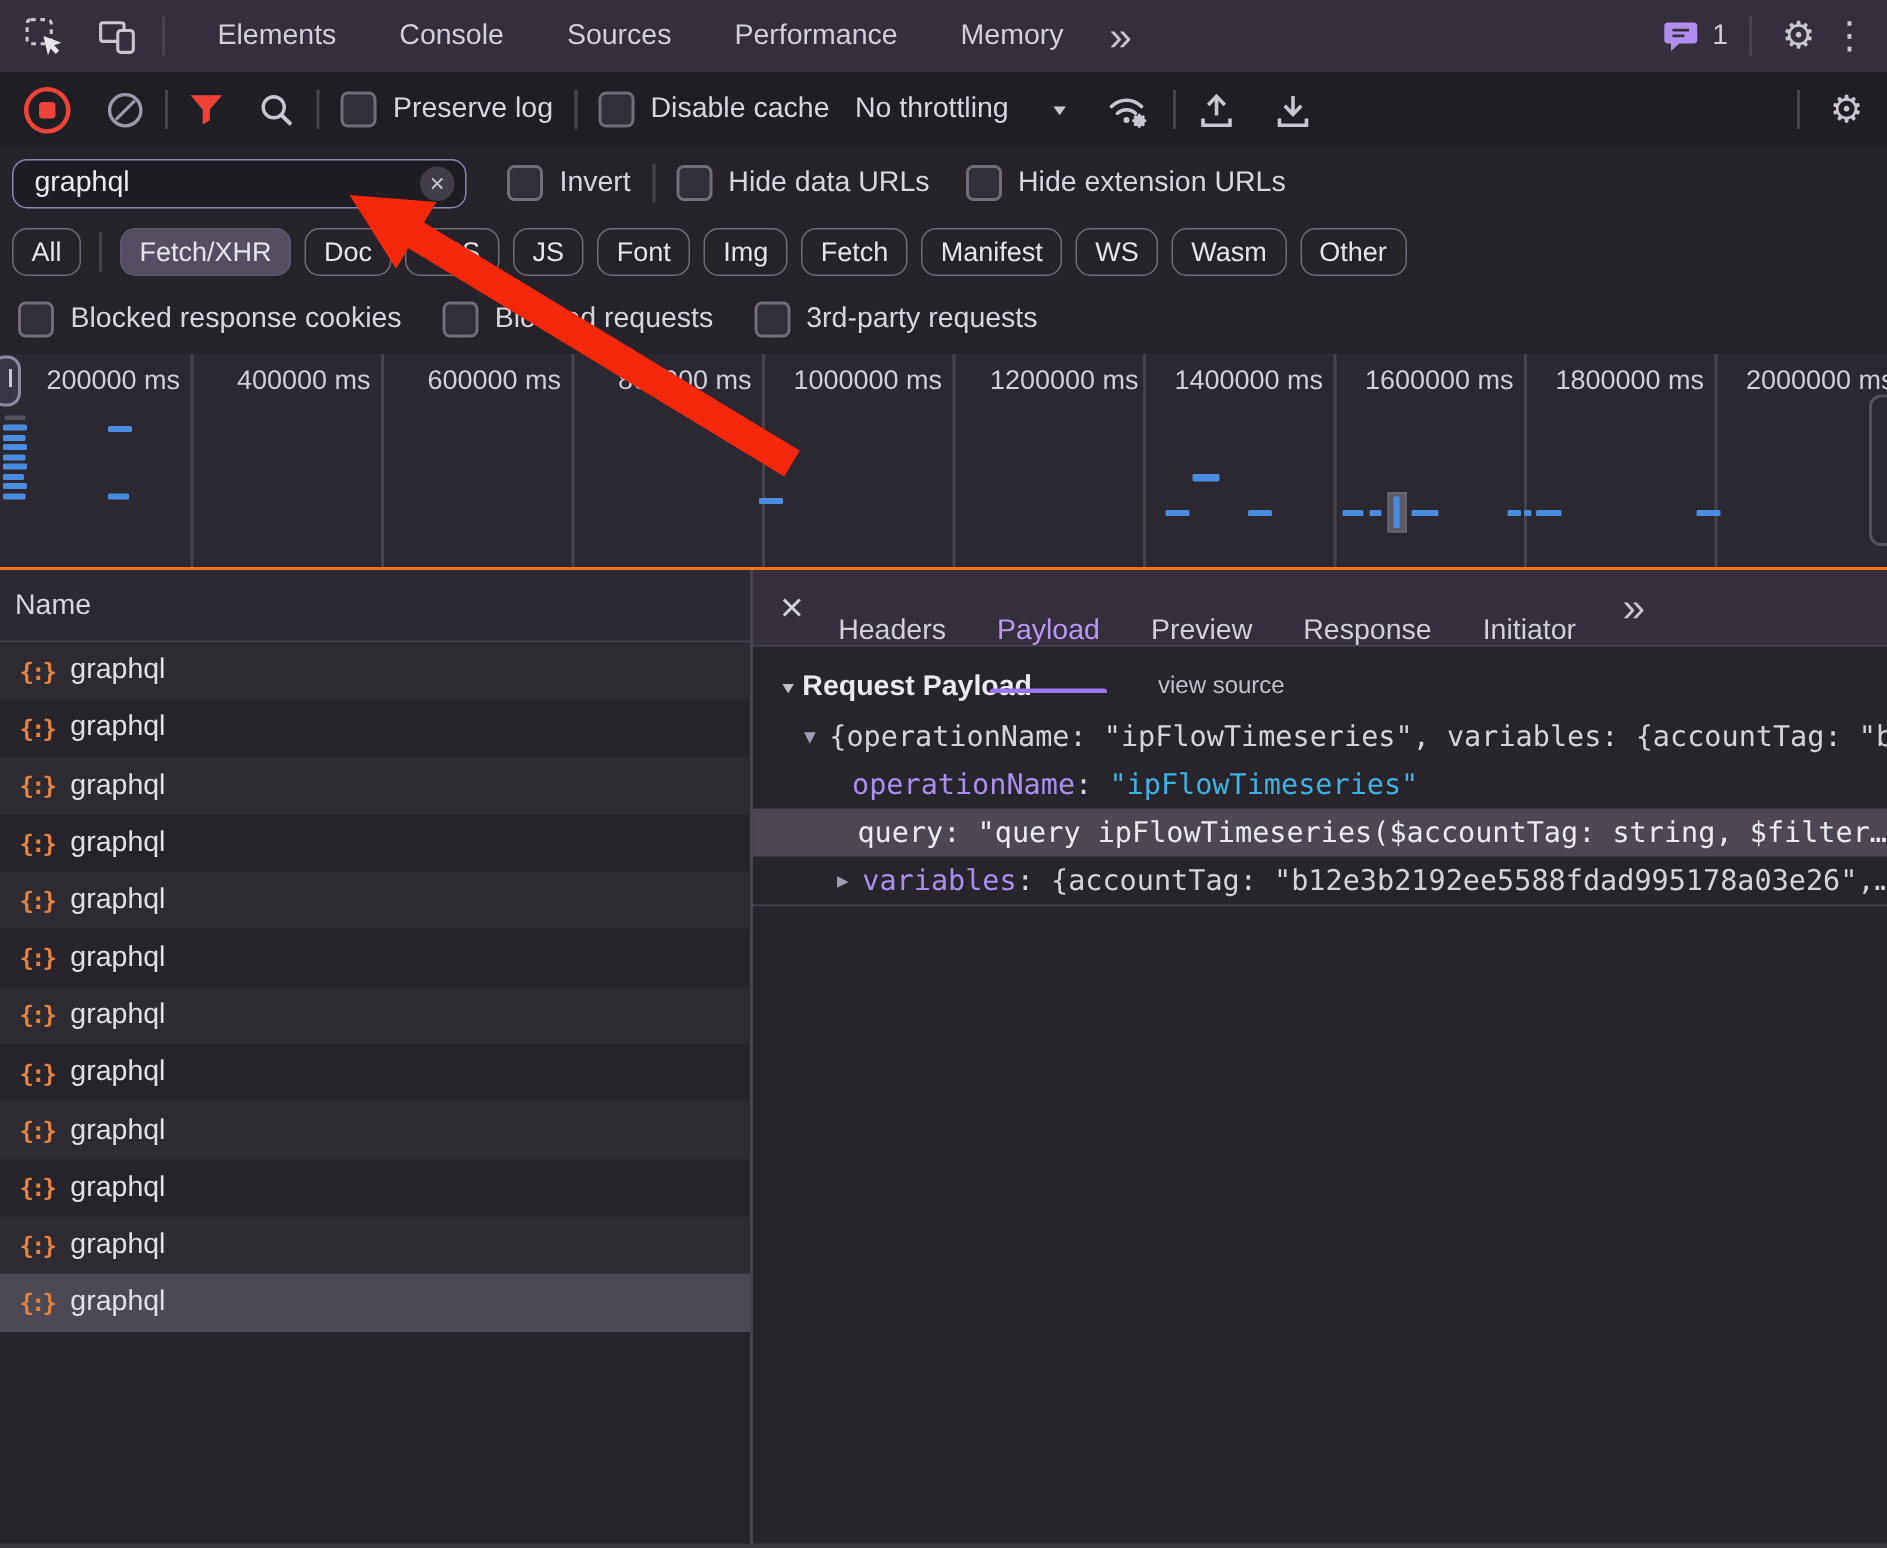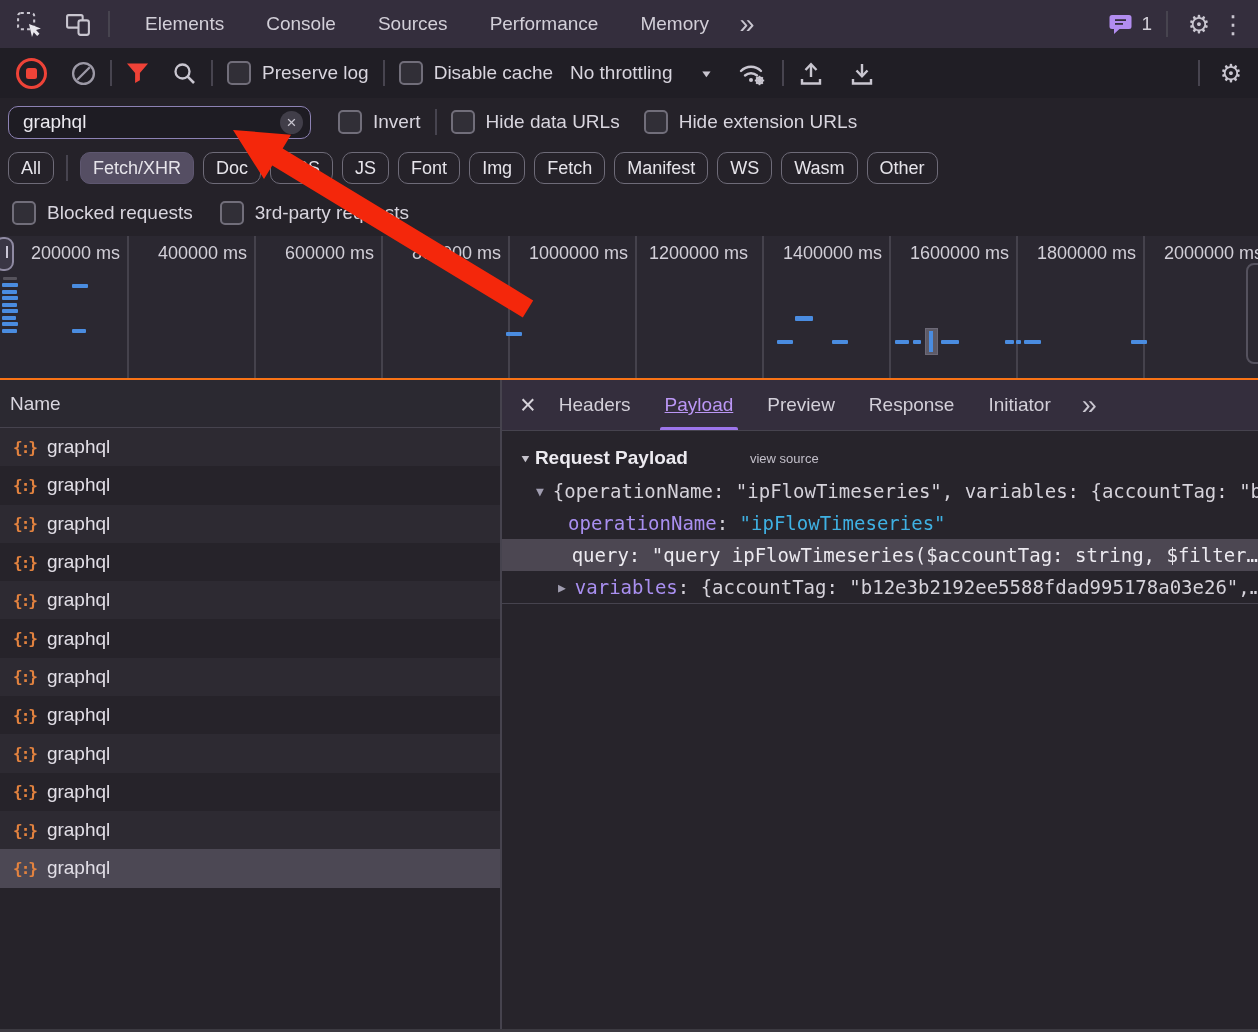--- a/index.html
+++ b/index.html
@@ -78,29 +78,29 @@
   .req-row.odd{background:#2d2a32;}
   .req-row.selected{background:#4c4854;}
   .json-icon{color:#e2823f;font-family:"DejaVu Sans Mono",monospace;font-weight:bold;font-size:16px;
     letter-spacing:-2px;flex:none;}
 
   
   .right-panel{position:absolute;left:500px;top:380px;right:0;bottom:0;background:#27242b;
     border-left:2px solid #46434e;overflow:hidden;}
   .detail-tabs{height:50px;background:#342e3d;border-bottom:1px solid #46434e;display:flex;align-items:center;}
   .close-x{margin:0 6px 0 18px;font-size:27px;color:#d6d3da;line-height:1;}
-  .dtab{padding:0 17px;height:50px;display:flex;align-items:center;font-size:19px;color:#d2cfd8;position:relative;}
-  .dtab.selected{color:#bb97f5;text-decoration:underline;}
+  .dtab{padding:16px 17px;height:50px;display:flex;align-items:center;font-size:19px;color:#d2cfd8;position:relative;}
+  .dtab.selected{color:#bb97f5;}
   .dtab.selected::after{content:"";position:absolute;left:12px;right:12px;bottom:0;height:3px;background:#9d75ec;border-radius:2px 2px 0 0;}
   .more-tabs{margin-left:14px;}
 
   .pl-header{display:flex;align-items:center;padding:16px 0 6px 17px;}
   .tri{color:#c5c2cb;font-size:13px;margin-right:3px;}
   .pl-title{font-weight:bold;font-size:19px;color:#eceaf0;}
-  .view-source{margin-left:62px;font-size:13px;color:#c2bfc9;}
+  .view-source{margin-left:84px;font-size:16px;color:#c2bfc9;}
   .pl-line{height:32px;display:flex;align-items:center;font-family:"DejaVu Sans Mono",monospace;
     font-size:19px;white-space:pre;overflow:hidden;color:#d5d2da;box-sizing:border-box;}
   .pl-line .key{color:#a98ff0;}
   .pl-line .string{color:#3fb1e3;}
   .pl-line .plain{color:#d5d2da;}
   .pl-line.selected{background:#4c4752;justify-content:flex-end;}
   .pl-line.selected .plain{color:#eceaf0;}
   .pl-expander{color:#a09db0;font-size:13px;margin-right:9px;flex:none;}
   .pl-sep{border-bottom:1.5px solid #46434e;margin-top:0px;}
 
@@ -260,20 +260,24 @@
       <div class="chip">Font</div>
       <div class="chip">Img</div>
       <div class="chip">Fetch</div>
       <div class="chip">Manifest</div>
       <div class="chip">WS</div>
       <div class="chip">Wasm</div>
       <div class="chip">Other</div>
     </div>
 
   <div class="cbrow" id="extra-filters">
+      <div class="cbgroup">
+        <span class="cb"></span>
+        <span class="tool-label">Blocked response cookies</span>
+      </div>
       <div class="cbgroup">
         <span class="cb"></span>
         <span class="tool-label">Blocked requests</span>
       </div>
       <div class="cbgroup">
         <span class="cb"></span>
         <span class="tool-label">3rd-party requests</span>
       </div>
     </div>
 
@@ -287,21 +291,21 @@
       <div class="tl-divider" style="left: 635px;"></div>
       <div class="tl-divider" style="left: 762px;"></div>
       <div class="tl-divider" style="left: 889px;"></div>
       <div class="tl-divider" style="left: 1016px;"></div>
       <div class="tl-divider" style="left: 1143px;"></div>
       <span class="tl-label" style="right: 1138px;">200000 ms</span>
       <span class="tl-label" style="right: 1011px;">400000 ms</span>
       <span class="tl-label" style="right: 884px;">600000 ms</span>
       <span class="tl-label" style="right: 757px;">800000 ms</span>
       <span class="tl-label" style="right: 630px;">1000000 ms</span>
-      <span class="tl-label" style="right: 510px;">1200000 ms</span>
+      <span class="tl-label" style="right: 499px;">1200000 ms</span>
       <span class="tl-label" style="right: 376px;">1400000 ms</span>
       <span class="tl-label" style="right: 249px;">1600000 ms</span>
       <span class="tl-label" style="right: 122px;">1800000 ms</span>
       <span class="tl-label" style="right: -5px;">2000000 ms</span>
       <div class="tl-bar gray" style="left: 3px; top: 41px; width: 14px; height: 3px;"></div>
       <div class="tl-bar" style="left: 2px; top: 47px; width: 16px; height: 4px;"></div>
       <div class="tl-bar" style="left: 2px; top: 54px; width: 15px; height: 4px;"></div>
       <div class="tl-bar" style="left: 2px; top: 60px; width: 16px; height: 4px;"></div>
       <div class="tl-bar" style="left: 2px; top: 67px; width: 15px; height: 4px;"></div>
       <div class="tl-bar" style="left: 2px; top: 73px; width: 16px; height: 4px;"></div>

